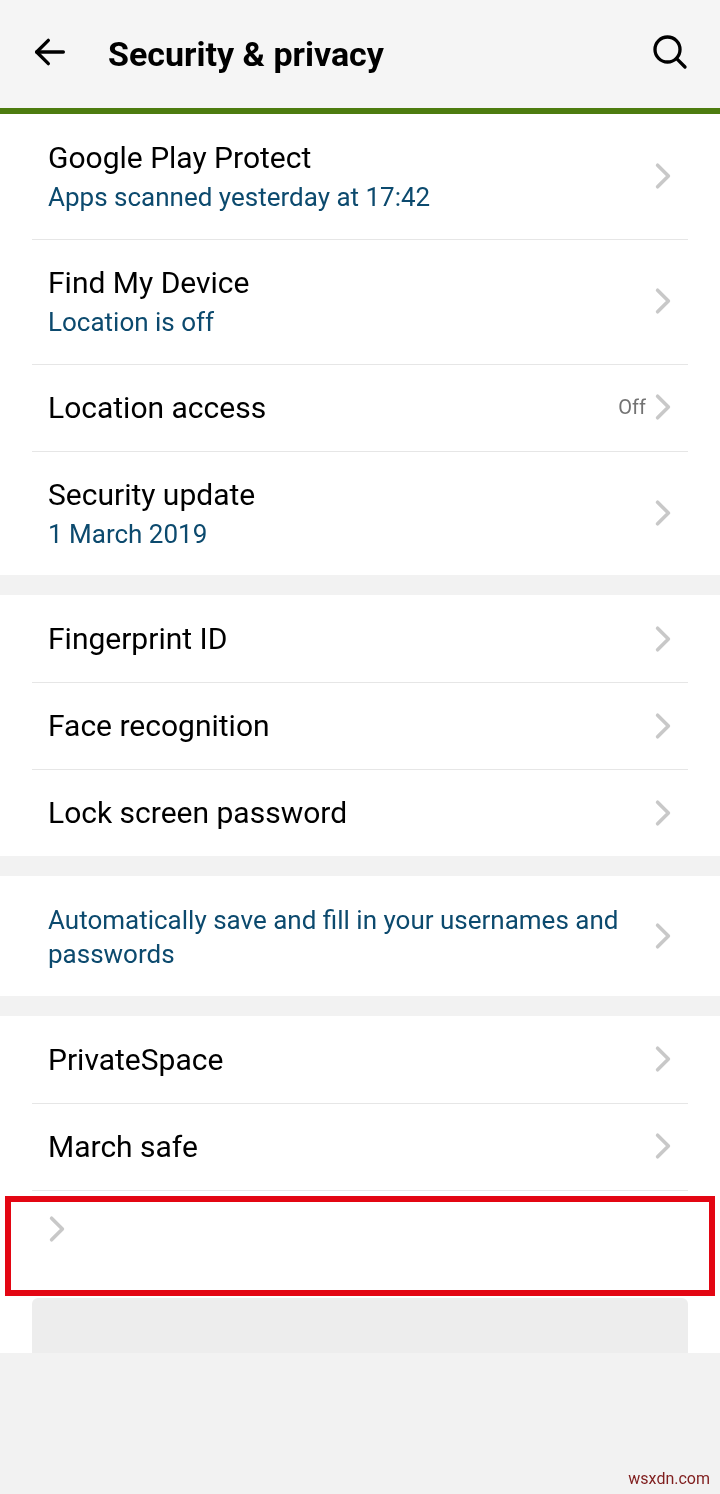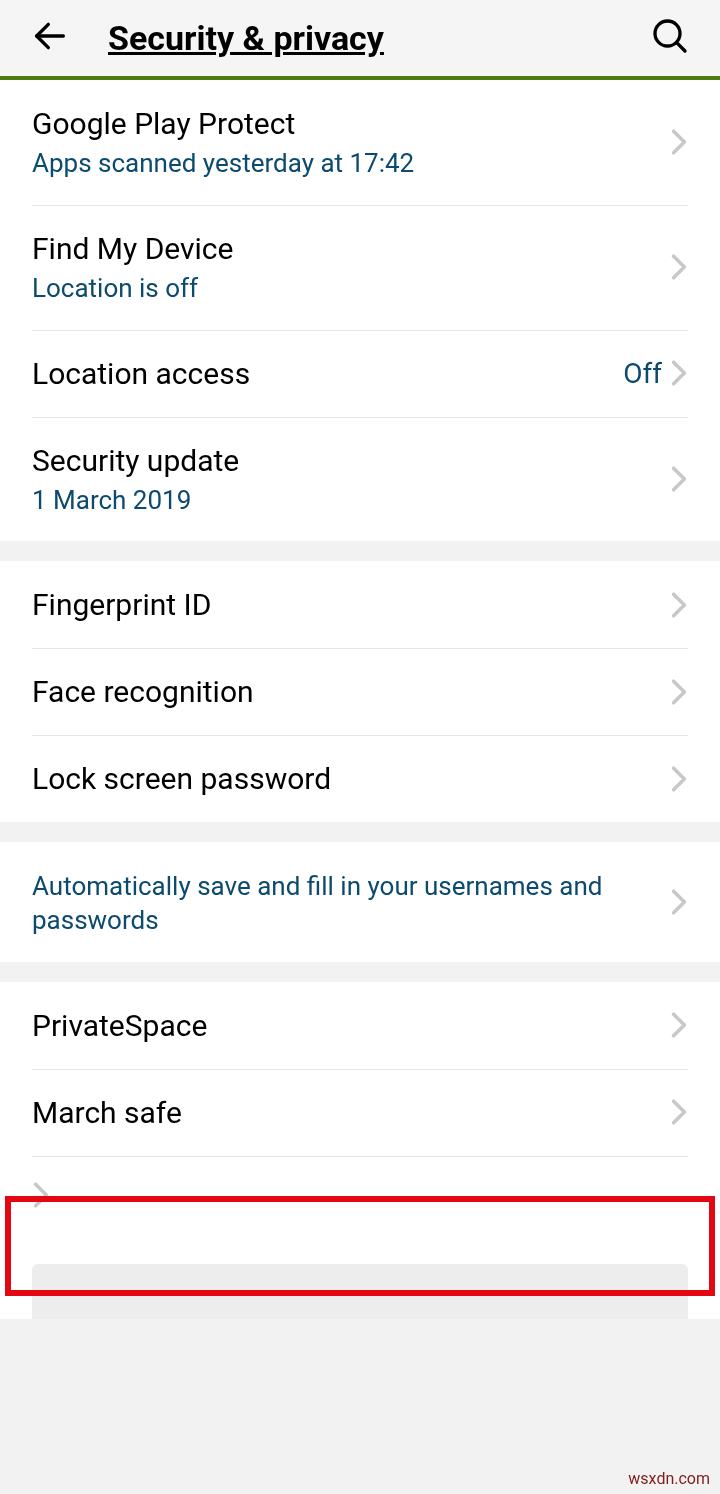--- a/index.html
+++ b/index.html
@@ -6,45 +6,44 @@
     body {
       width: 720px;
       height: 1494px;
       font-family: -apple-system, BlinkMacSystemFont, "Segoe UI", Roboto, Helvetica, Arial, sans-serif;
       background: #f2f2f2;
       color: #000;
       position: relative;
       overflow: hidden;
     }
     .header {
-      height: 80px;
+      height: 114px;
       background: #f5f5f5;
       display: flex;
       align-items: center;
       padding: 0 30px;
-      border-bottom: 4px solid #4d7c0f;
-      text-decoration: underline;
+      border-bottom: 6px solid #4d7c0f;
     }
     .header-title {
       font-size: 34px;
       font-weight: 700;
       margin-left: 38px;
       flex: 1;
     }
     .back-icon svg { width: 40px; height: 40px; }
     .search-icon svg { width: 40px; height: 40px; }
     .section {
       background: #fff;
       margin-bottom: 20px;
     }
     .section:last-of-type { margin-bottom: 0; }
     .row {
       display: flex;
       align-items: center;
-      padding: 24px 32px;
+      padding: 24px 48px;
       position: relative;
     }
     .row + .row::before {
       content: "";
       position: absolute;
       top: 0;
       left: 32px;
       right: 32px;
       height: 1px;
       background: #e6e6e6;
@@ -55,22 +54,22 @@
       color: #000;
       line-height: 1.3;
     }
     .row-subtitle {
       font-size: 26px;
       color: #0c4a6e;
       margin-top: 4px;
       line-height: 1.3;
     }
     .row-value {
-      font-size: 28px;
-      color: #0c4a6e;
+      font-size: 20px;
+      color: #737373;
       margin-right: 8px;
     }
     .chevron svg { width: 18px; height: 30px; display: block; }
     .highlight-box {
       position: absolute;
       border: 6px solid #e30613;
       pointer-events: none;
       left: 5px;
       right: 5px;
       top: 1196px;

